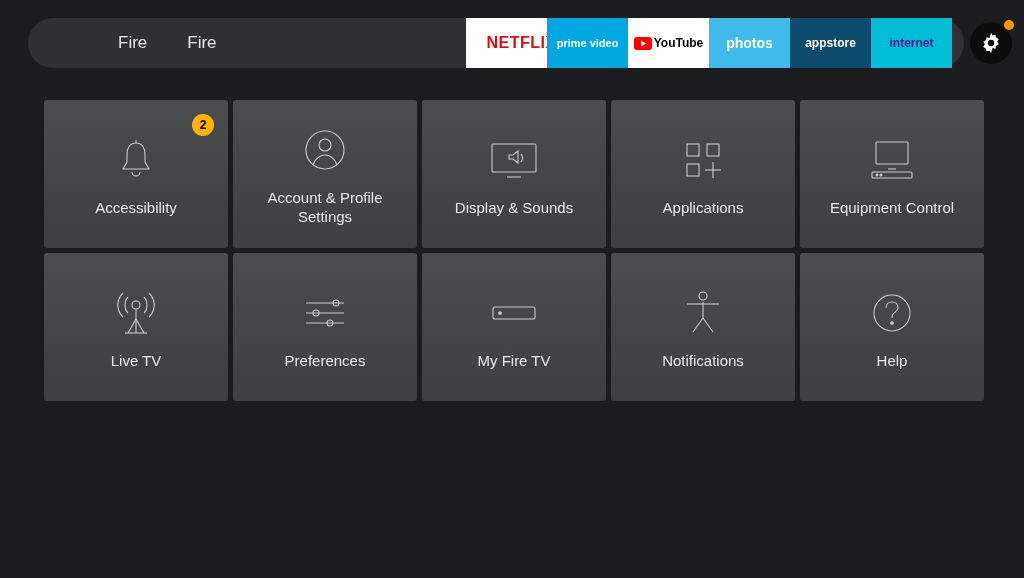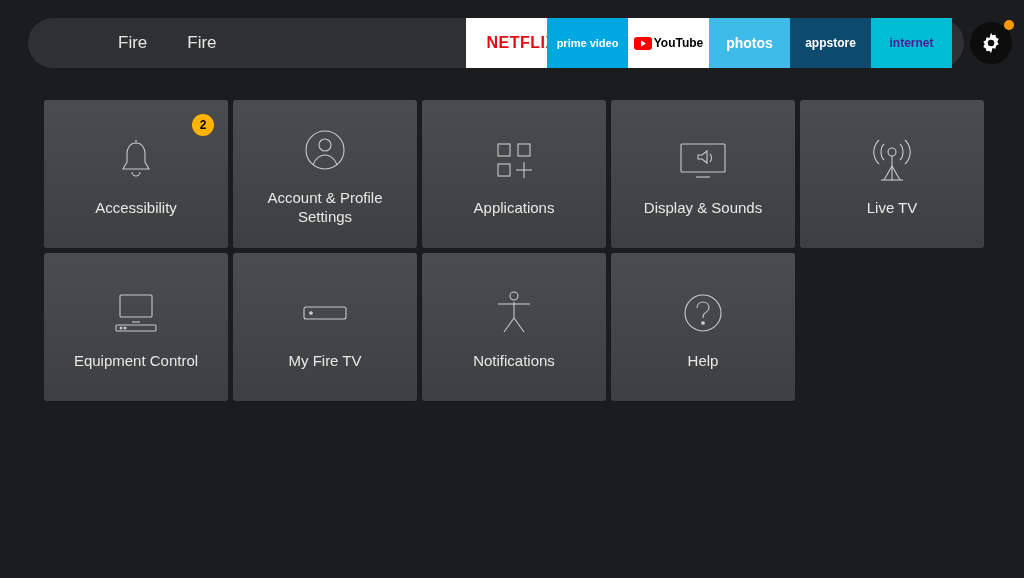--- a/index.html
+++ b/index.html
@@ -195,72 +195,85 @@
           <circle cx="21" cy="16" r="6"></circle>
           <path d="M9 36 c2-7 8-10 12-10 s10 3 12 10"></path>
         </svg>
     </div>
     <div class="card-label">Account &amp; Profile Settings</div>
   </div>
 
 
   <div class="card">
     <div class="card-icon-slot">
+      <svg width="50" height="38" viewBox="0 0 50 38">
+          <rect x="3" y="3" width="44" height="28" rx="1"></rect>
+          <line x1="18" y1="36" x2="32" y2="36"></line>
+          <path d="M20 14 h4 l5-4 v12 l-5-4 h-4 z"></path>
+          <path d="M32 13 c2 2 2 6 0 8"></path>
+        </svg>
+    </div>
+    <div class="card-label">Display &amp; Sounds</div>
+  </div>
+
+  <div class="card">
+    <div class="card-icon-slot">
       <svg width="40" height="40" viewBox="0 0 40 40">
           <rect x="4" y="4" width="12" height="12"></rect>
           <rect x="24" y="4" width="12" height="12"></rect>
           <rect x="4" y="24" width="12" height="12"></rect>
           <line x1="30" y1="22" x2="30" y2="38"></line>
           <line x1="22" y1="30" x2="38" y2="30"></line>
         </svg>
     </div>
     <div class="card-label">Applications</div>
   </div>
 
   <div class="card">
     <div class="card-icon-slot">
-      <svg width="50" height="38" viewBox="0 0 50 38">
-          <rect x="3" y="3" width="44" height="28" rx="1"></rect>
-          <line x1="18" y1="36" x2="32" y2="36"></line>
-          <path d="M20 14 h4 l5-4 v12 l-5-4 h-4 z"></path>
-          <path d="M32 13 c2 2 2 6 0 8"></path>
-        </svg>
-    </div>
-    <div class="card-label">Display &amp; Sounds</div>
+      <svg width="48" height="44" viewBox="0 0 48 44">
+          <rect x="8" y="4" width="32" height="22" rx="1"></rect>
+          <line x1="20" y1="31" x2="28" y2="31"></line>
+          <rect x="4" y="34" width="40" height="6" rx="1"></rect>
+          <circle cx="9" cy="37" r="1" fill="#c9cacb"></circle>
+          <circle cx="13" cy="37" r="1" fill="#c9cacb"></circle>
+        </svg>
+    </div>
+    <div class="card-label">Equipment Control</div>
   </div>
 
   <div class="card">
     <div class="card-icon-slot">
       <svg width="42" height="48" viewBox="0 0 42 48">
           <circle cx="21" cy="16" r="4"></circle>
           <path d="M13 8 c-4 4-4 12 0 16 M29 8 c4 4 4 12 0 16 M8 4 c-7 7-7 17 0 24 M34 4 c7 7 7 17 0 24"></path>
           <line x1="21" y1="20" x2="21" y2="44"></line>
           <line x1="10" y1="44" x2="32" y2="44"></line>
           <line x1="21" y1="30" x2="13" y2="44"></line>
           <line x1="21" y1="30" x2="29" y2="44"></line>
         </svg>
     </div>
     <div class="card-label">Live TV</div>
   </div>
 
-  <div class="card">
-    <div class="card-icon-slot">
-      <svg width="48" height="44" viewBox="0 0 48 44">
-          <rect x="8" y="4" width="32" height="22" rx="1"></rect>
-          <line x1="20" y1="31" x2="28" y2="31"></line>
-          <rect x="4" y="34" width="40" height="6" rx="1"></rect>
-          <circle cx="9" cy="37" r="1" fill="#c9cacb"></circle>
-          <circle cx="13" cy="37" r="1" fill="#c9cacb"></circle>
-        </svg>
-    </div>
-    <div class="card-label">Equipment Control</div>
-  </div>
-
-
-
+
+
+  <div class="card">
+    <div class="card-icon-slot">
+      <svg width="46" height="36" viewBox="0 0 46 36">
+          <line x1="4" y1="8" x2="42" y2="8"></line>
+          <circle cx="34" cy="8" r="3"></circle>
+          <line x1="4" y1="18" x2="42" y2="18"></line>
+          <circle cx="14" cy="18" r="3"></circle>
+          <line x1="4" y1="28" x2="42" y2="28"></line>
+          <circle cx="28" cy="28" r="3"></circle>
+        </svg>
+    </div>
+    <div class="card-label">Preferences</div>
+  </div>
 
   <div class="card">
     <div class="card-icon-slot">
       <svg width="50" height="24" viewBox="0 0 50 24">
           <rect x="4" y="6" width="42" height="12" rx="2"></rect>
           <circle cx="11" cy="12" r="1.3" fill="#c9cacb"></circle>
         </svg>
     </div>
     <div class="card-label">My Fire TV</div>
   </div>

